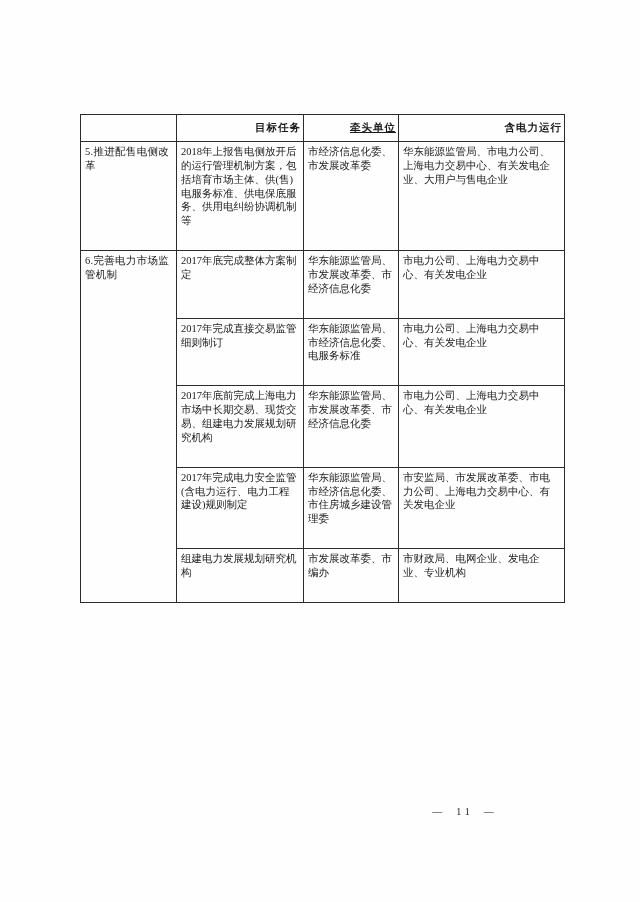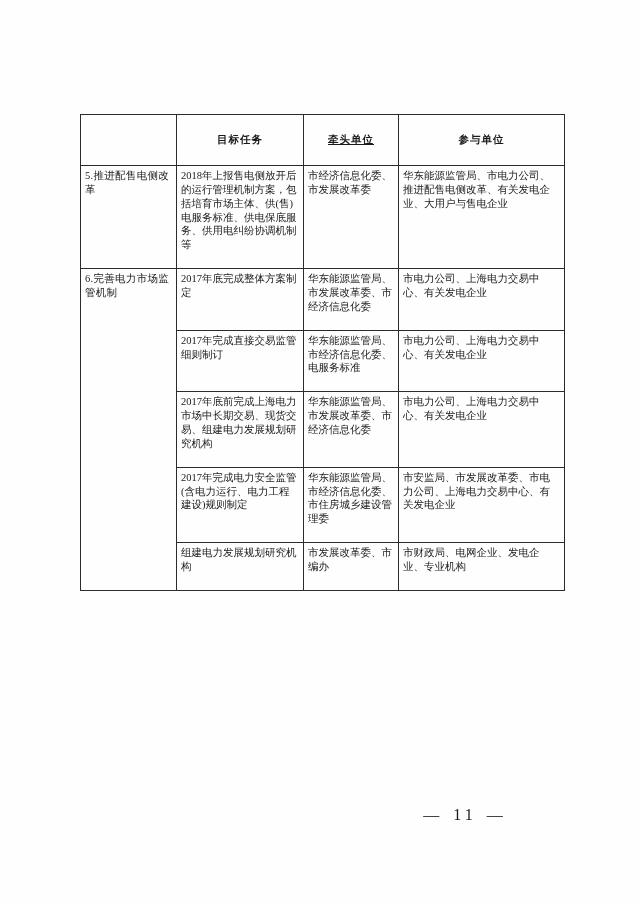--- a/index.html
+++ b/index.html
@@ -27,32 +27,32 @@
     position: absolute;
     left: 80px;
     top: 114px;
     width: 464px;
     border-collapse: collapse;
     table-layout: fixed;
   }
   .doc-table td, .doc-table th {
     border: 1px solid #2b2b2b;
     vertical-align: top;
-    padding: 3px 4px 16px 4px;
+    padding: 3px 4px 22px 4px;
     font-size: 10.5px;
     line-height: 1.32;
     font-weight: normal;
     font-family: "Liberation Serif", "DejaVu Serif", serif;
   }
   .doc-table thead th {
-    text-align: center;
+    text-align: right;
     vertical-align: middle;
     font-weight: bold;
     letter-spacing: 1px;
-    padding: 16px 2px;
+    padding: 4px 2px;
     height: 18px;
   }
   .col-a { width: 91px; }
   .col-b { width: 122px; }
   .col-c { width: 90px; text-decoration: underline; }
   .col-d { width: 161px; }
 
   .cell-rowhead {
     vertical-align: middle;
     text-align: left;
@@ -65,21 +65,21 @@
   .corner-cell {
     border-top-color: transparent;
     border-left-color: transparent;
   }
   .page-number {
     position: absolute;
     left: 0;
     top: 806px;
     width: 640px;
     text-align: center;
-    font-size: 16px;
+    font-size: 10px;
     letter-spacing: 4px;
     font-family: "Liberation Serif", "DejaVu Serif", serif;
   }
   .page-number .dash {
     display: inline-block;
     margin: 0 10px;
   }
   .pn-wrap {
     display: inline-block;
     padding-left: 290px;
@@ -89,29 +89,29 @@
 <body>
 
 <div class="page">
 
   <table class="doc-table">
     <thead>
       <tr>
         <th class="col-a corner-cell"></th>
         <th class="col-b">目标任务</th>
         <th class="col-c">牵头单位</th>
-        <th class="col-d">参与单位</th>
+        <th class="col-d">含电力运行</th>
       </tr>
     </thead>
     <tbody>
       <tr>
         <td class="cell-rowhead" rowspan="1">5.推进配售电侧改革</td>
         <td class="cell-body">2018年上报售电侧放开后的运行管理机制方案，包括培育市场主体、供(售)电服务标准、供电保底服务、供用电纠纷协调机制等</td>
         <td class="cell-body">市经济信息化委、市发展改革委</td>
-        <td class="cell-body">华东能源监管局、市电力公司、推进配售电侧改革、有关发电企业、大用户与售电企业</td>
+        <td class="cell-body">华东能源监管局、市电力公司、上海电力交易中心、有关发电企业、大用户与售电企业</td>
       </tr>
 
       <tr>
         <td class="cell-rowhead" rowspan="5">6.完善电力市场监管机制</td>
         <td class="cell-body">2017年底完成整体方案制定</td>
         <td class="cell-body">华东能源监管局、市发展改革委、市经济信息化委</td>
         <td class="cell-body">市电力公司、上海电力交易中心、有关发电企业</td>
       </tr>
       <tr>
         <td class="cell-body">2017年完成直接交易监管细则制订</td>

